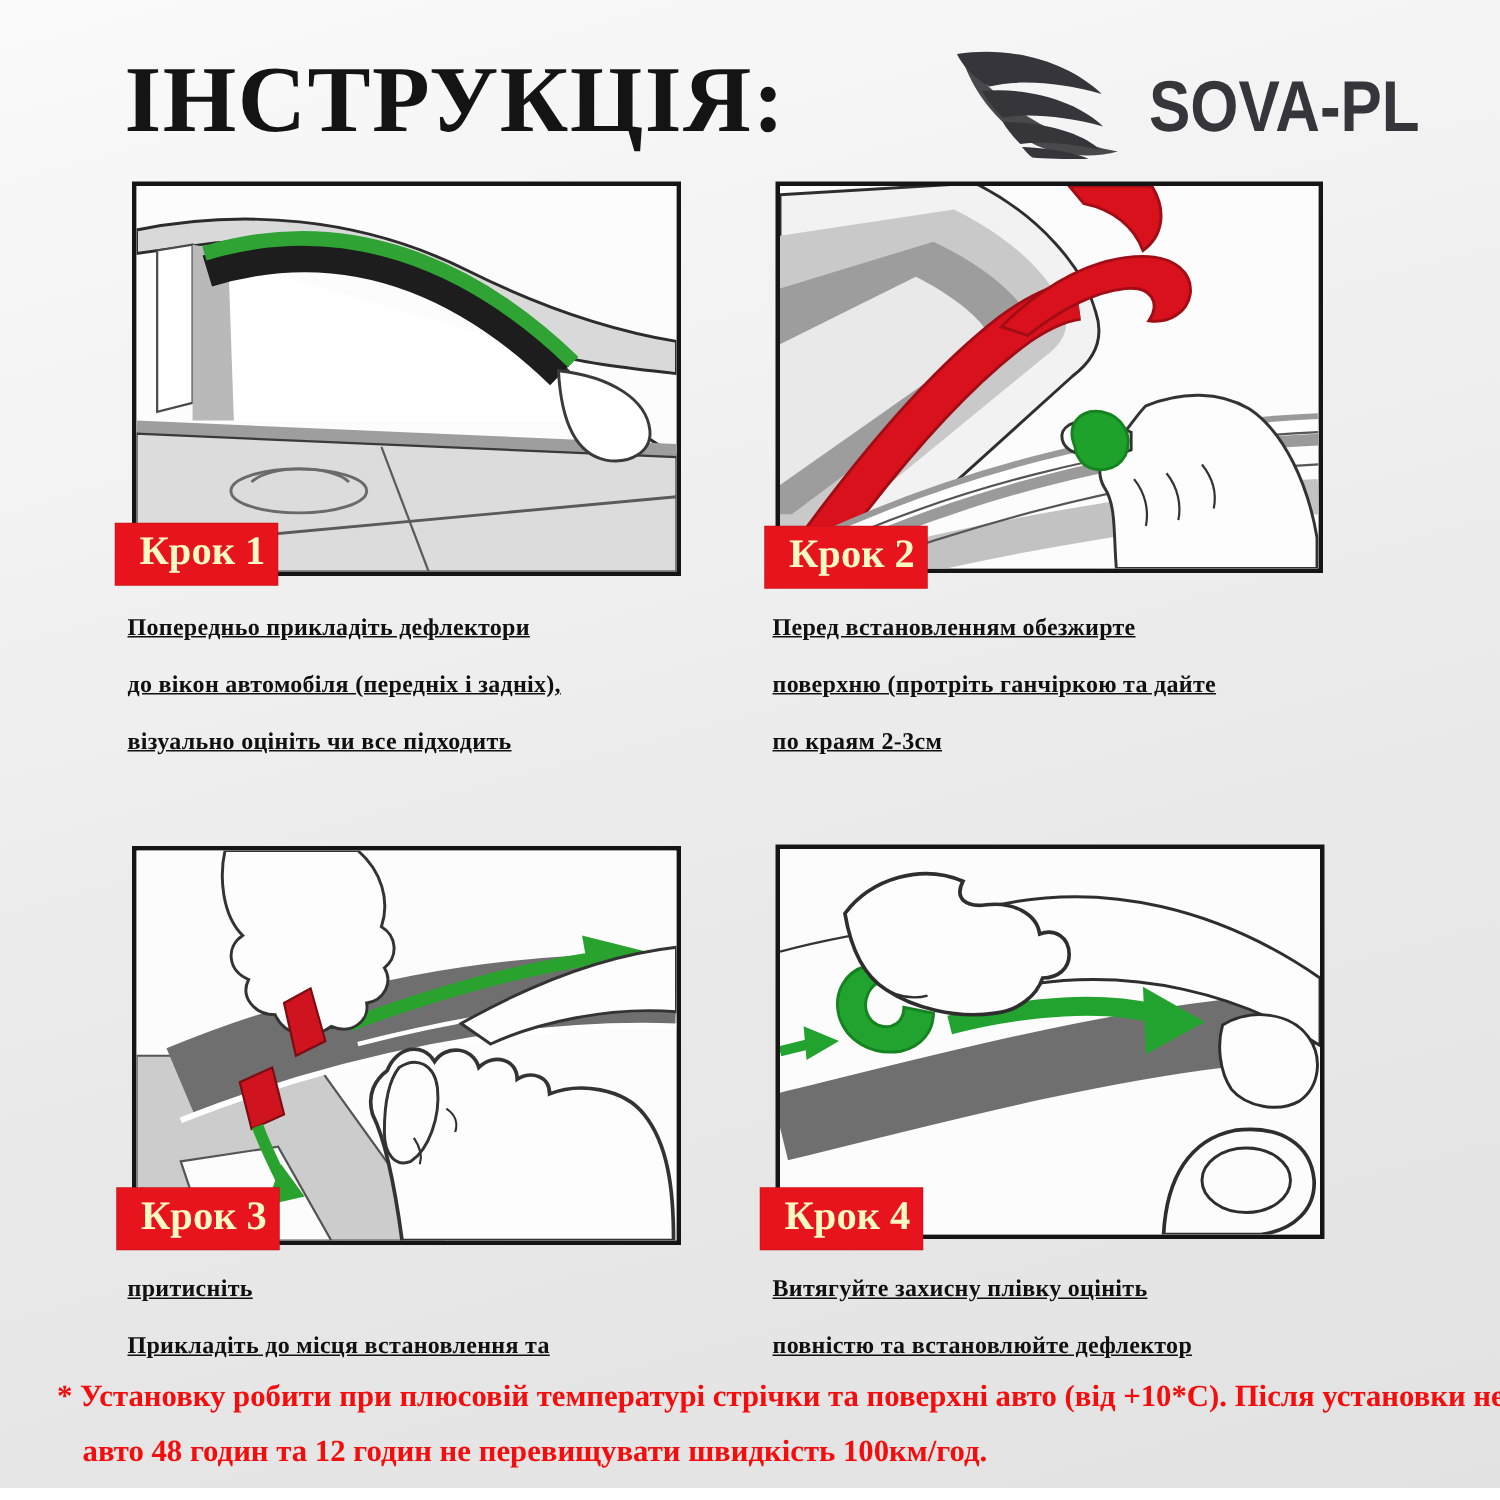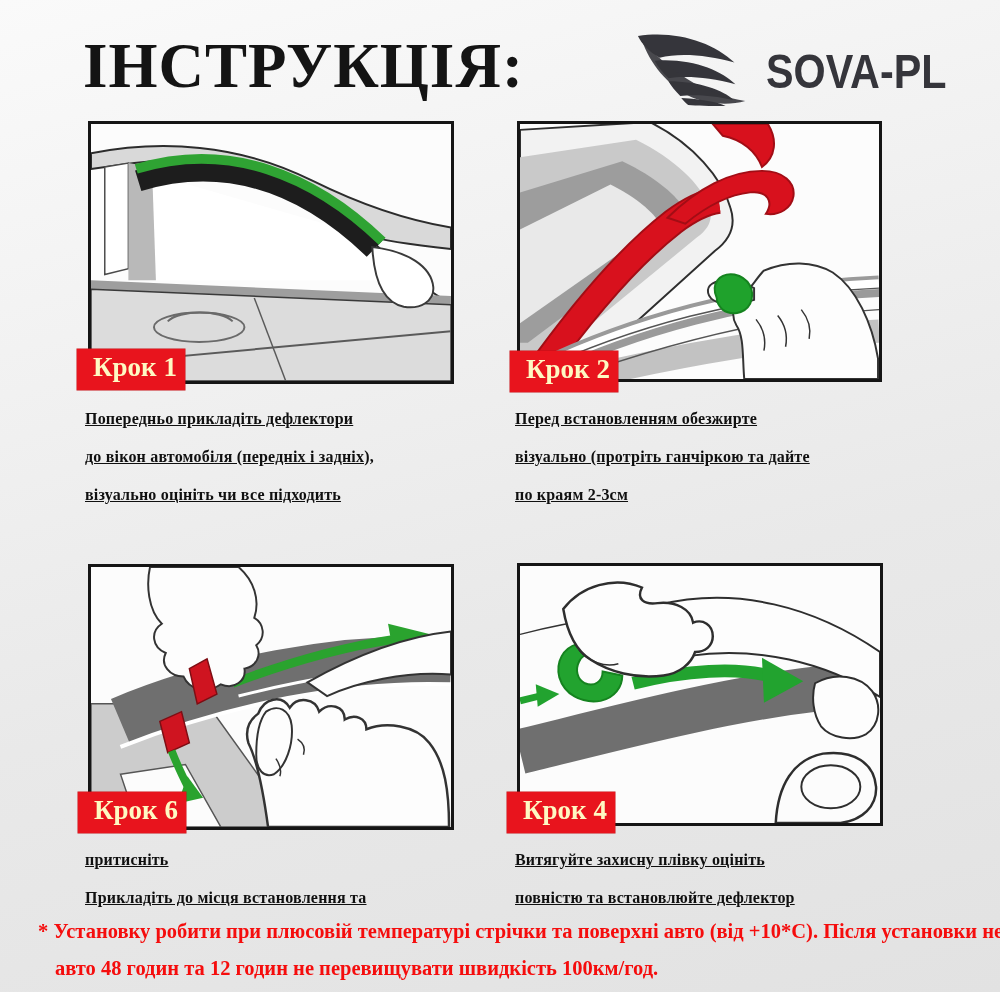--- a/index.html
+++ b/index.html
@@ -153,31 +153,31 @@
       <path d="M44,44 C62,20 96,10 124,22 C118,34 126,40 140,38 C158,36 174,44 176,58 C186,54 196,60 196,72 C196,82 188,88 178,88 C174,100 162,110 146,112 C118,116 90,108 72,96 C56,86 48,68 44,44 Z" fill="#fdfdfd" stroke="#2e2e2e" stroke-width="2.5"></path>
       <path d="M60,86 C70,98 86,104 100,100" fill="none" stroke="#2e2e2e" stroke-width="1.5"></path>
       <path d="M300,120 C320,108 346,112 358,128 C368,142 366,162 352,172 C338,180 316,176 306,164 C298,152 296,134 300,120 Z" fill="#fdfdfd" stroke="#2e2e2e" stroke-width="2"></path>
       <path d="M260,263 C262,224 278,198 308,192 C340,188 360,202 362,226 C363,246 348,260 326,263 Z" fill="#fcfcfc" stroke="#2e2e2e" stroke-width="2.5"></path>
       <ellipse cx="316" cy="226" rx="30" ry="22" fill="none" stroke="#2e2e2e" stroke-width="2"></ellipse>
     </svg>
   </div>
 
   <div class="badge badge1">Крок 1</div>
   <div class="badge badge2">Крок 2</div>
-  <div class="badge badge3">Крок 6</div>
+  <div class="badge badge3">Крок 3</div>
   <div class="badge badge4">Крок 4</div>
 
   <div class="steptext text1">
     <div>Попередньо прикладіть дефлектори</div>
     <div>до вікон автомобіля (передніх і задніх),</div>
     <div>візуально оцініть чи все підходить</div>
   </div>
   <div class="steptext text2">
     <div>Перед встановленням обезжирте</div>
-    <div>візуально (протріть ганчіркою та дайте</div>
+    <div>поверхню (протріть ганчіркою та дайте</div>
     <div>по краям 2-3см</div>
   </div>
   <div class="steptext text3">
     <div>притисніть</div>
     <div>Прикладіть до місця встановлення та</div>
   </div>
   <div class="steptext text4">
     <div>Витягуйте захисну плівку оцініть</div>
     <div>повністю та встановлюйте дефлектор</div>
   </div>

